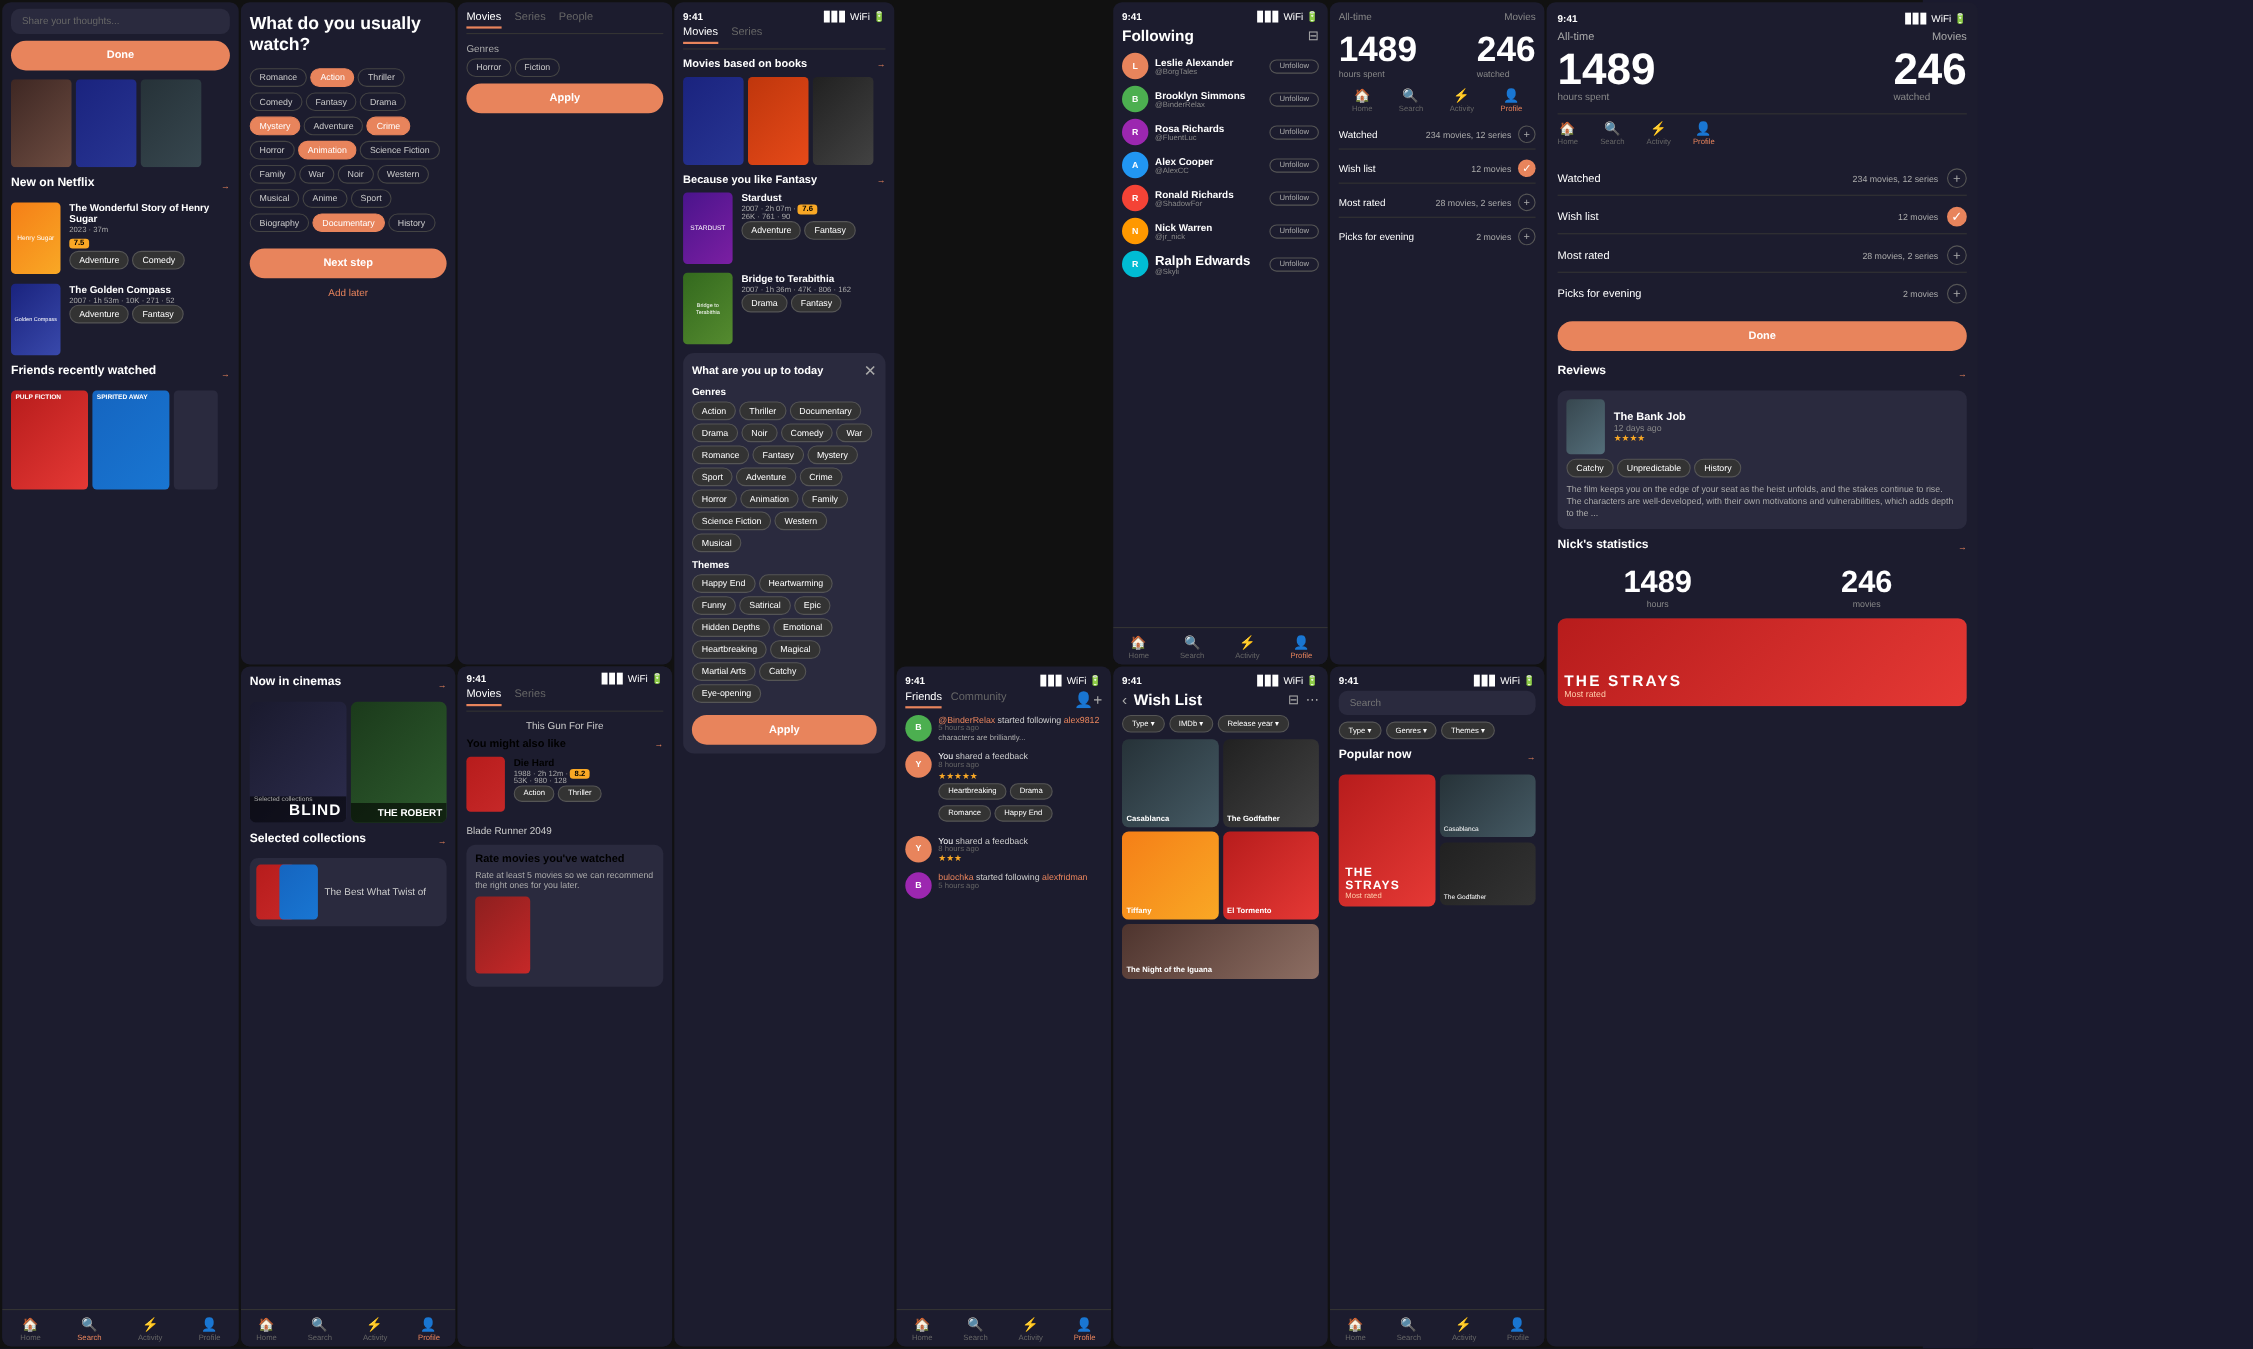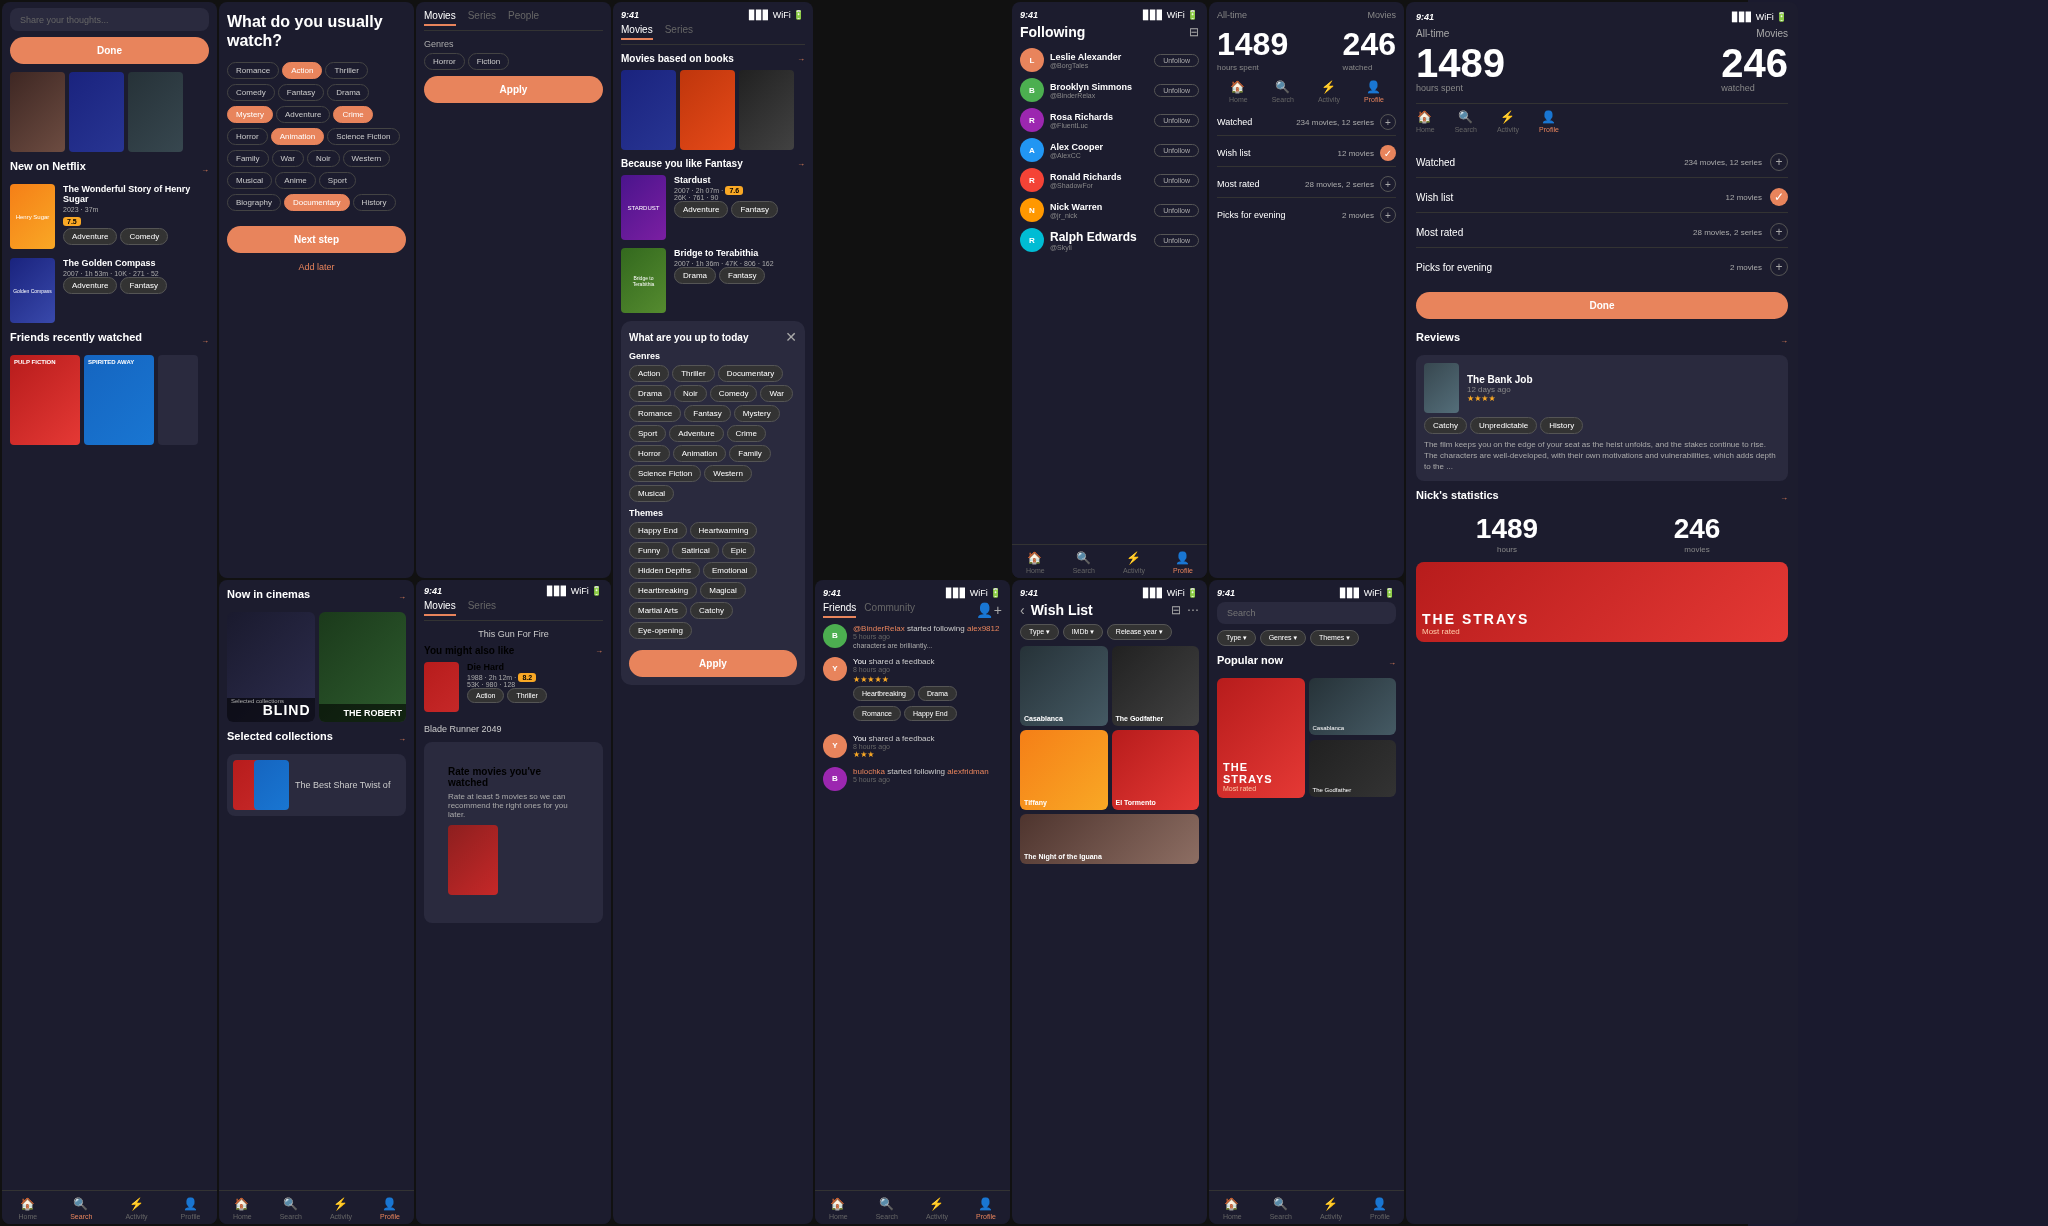--- a/index.html
+++ b/index.html
@@ -32,21 +32,21 @@
     .status-bar {
       display: flex;
       justify-content: space-between;
       align-items: center;
       padding: 4px 8px;
       font-size: 9px;
       color: #fff;
       background: transparent;
     }
 
-    .status-bar .time { font-weight: 600; font-style: italic; }
+    .status-bar .time { font-weight: 600; }
     .status-icons { display: flex; gap: 3px; align-items: center; }
 
     
     .screen-1 {
       grid-column: 1;
       grid-row: 1 / 3;
       background: #1c1c2e;
     }
 
     
@@ -454,21 +454,21 @@
         </div>
       </div>
 
       <div class="section-header">
         <span class="section-title">Selected collections</span>
         <span class="arrow-link">→</span>
       </div>
       <div style="background:#2a2a3e;border-radius:8px;padding:6px;display:flex;align-items:center;gap:6px;">
         <div style="width:35px;height:50px;border-radius:4px;background:linear-gradient(135deg,#b71c1c,#c62828);"></div>
         <div style="width:35px;height:50px;border-radius:4px;background:linear-gradient(135deg,#1565c0,#1976d2);margin-left:-20px;"></div>
-        <div style="font-size:9px;color:#ccc;flex:1;">The Best Share Twist of</div>
+        <div style="font-size:9px;color:#ccc;flex:1;">The Best What Twist of</div>
       </div>
     </div>
     <div class="bottom-nav">
       <div class="nav-item">
           <span class="nav-icon">🏠</span>
           <span>Home</span>
         </div>
       <div class="nav-item">
           <span class="nav-icon">🔍</span>
           <span>Search</span>
@@ -1127,21 +1127,21 @@
           <div class="movie-meta">1988 · 2h 12m · <span class="rating-badge">8.2</span></div>
           <div class="movie-meta">53K · 980 · 128</div>
           <div class="chip-row">
             <span class="tag active-dark" style="font-size:7px;">Action</span>
             <span class="tag active-dark" style="font-size:7px;">Thriller</span>
           </div>
         </div>
       </div>
       <div style="font-size:9px;color:#ccc;padding:4px 0;">Blade Runner 2049</div>
 
-      <div style="background:#2a2a3e;border-radius:8px;padding:24px;margin-top:4px;">
+      <div style="background:#2a2a3e;border-radius:8px;padding:8px;margin-top:4px;">
         <div style="font-size:10px;font-weight:600;margin-bottom:4px;">Rate movies you've watched</div>
         <div style="font-size:8px;color:#aaa;margin-bottom:6px;">Rate at least 5 movies so we can recommend the right ones for you later.</div>
 
         <div style="width:50px;height:70px;border-radius:4px;background:linear-gradient(135deg,#8d1f1f,#c62828);margin-bottom:4px;"></div>
       </div>
     </div>
   </div>
 
 </div>
 

